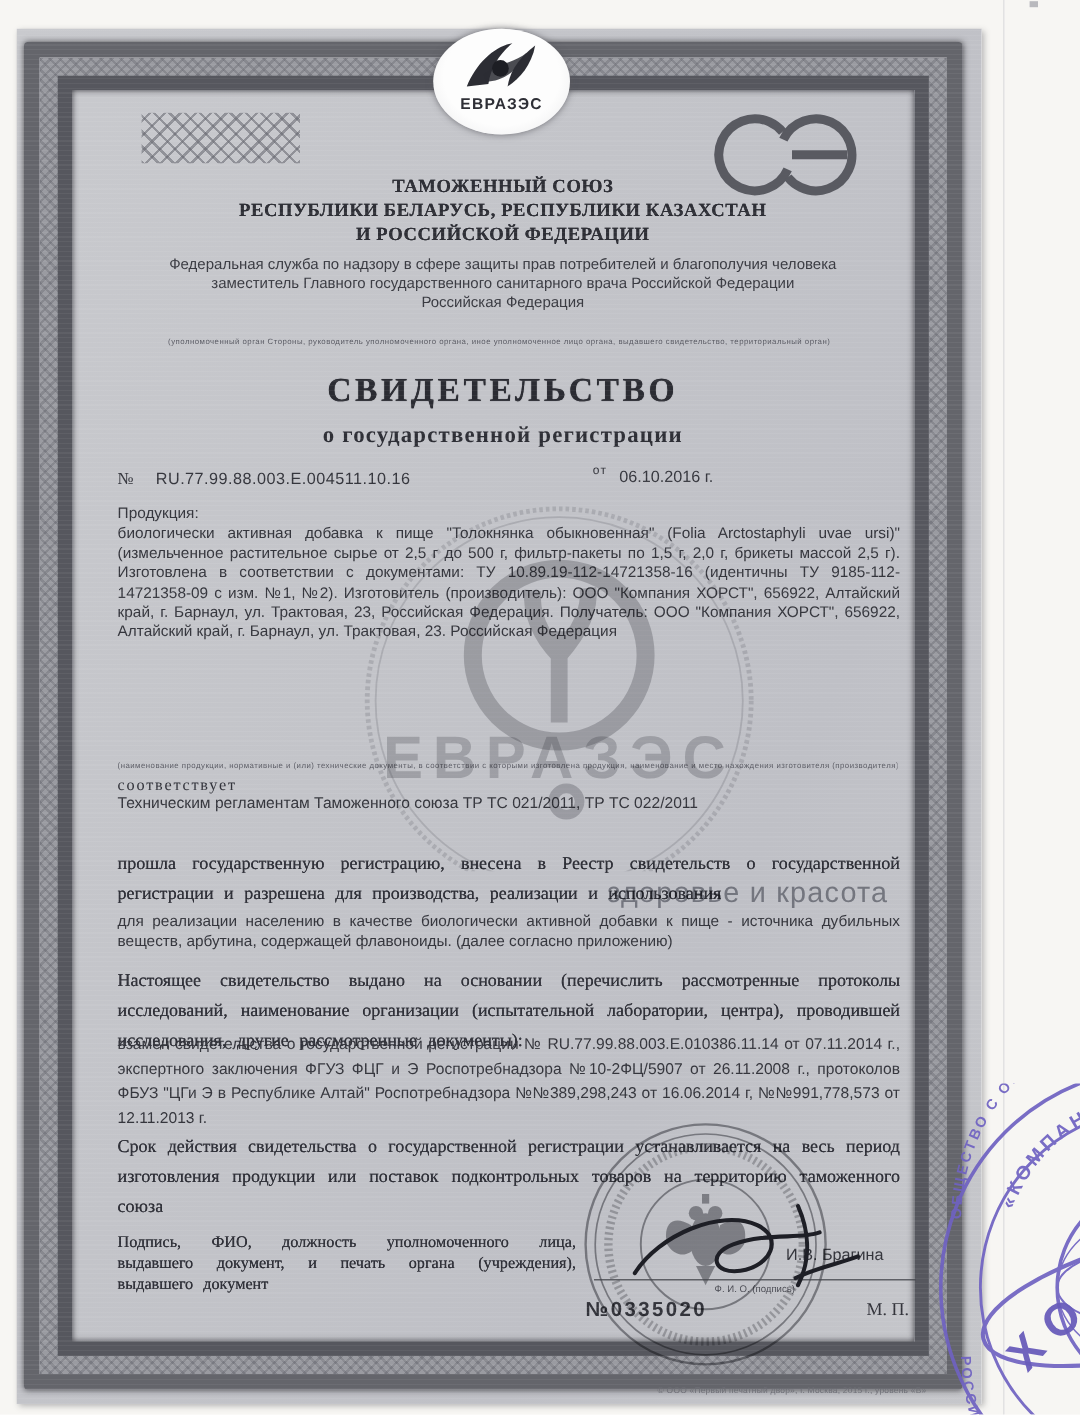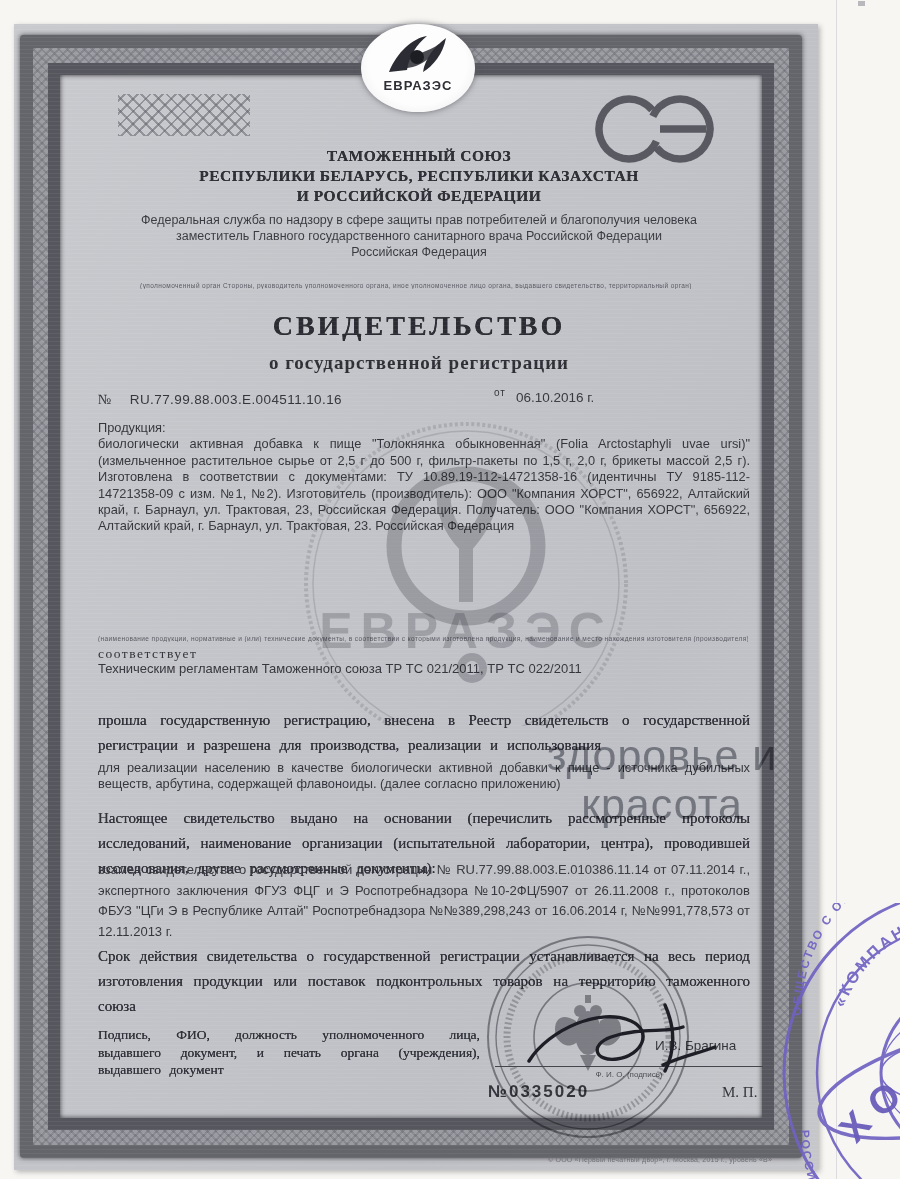--- a/index.html
+++ b/index.html
@@ -76,22 +76,22 @@
   .reg { top:684px; }
   .usage { top:736px; }
   .basis { top:782px; }
   .basis-det { top:836px; font-size:13px; line-height:20.5px; }
   .valid { top:920px; }
   .sig-left { top:1002px; width:382px; font-size:13.5px; line-height:17.5px; }
   
   .wm-circle { position:absolute; left:268px; top:382px; z-index:4; mix-blend-mode:multiply; }
   .wm-store { position:absolute; left:262px; top:612px; font-size:82px; font-weight:bold;
               letter-spacing:2px; color:rgba(100,102,110,.45); z-index:12; mix-blend-mode:multiply; }
-  .wm-tag { position:absolute; left:492px; top:707px; font-size:43px; letter-spacing:1px;
-            color:rgba(135,138,146,.85); z-index:12; mix-blend-mode:multiply;text-align:center; }
+  .wm-tag { position:absolute; left:492px; top:707px; font-size:24px; letter-spacing:1px;
+            color:rgba(135,138,146,.85); z-index:12; mix-blend-mode:multiply; }
   
   .gray-stamp { position:absolute; left:454px; top:901px; z-index:8; mix-blend-mode:multiply; }
   .signature { position:absolute; left:501px; top:971px; z-index:10; }
   .sig-line { position:absolute; left:481px; top:1042px; width:268px; height:1px;
               background:#45464d; z-index:9; }
   .sig-cap { position:absolute; left:481px; top:1046px; width:268px; text-align:center;
              font-size:8px; color:#4c4d55; filter:blur(.3px); }
   .signer { position:absolute; left:641px; top:1014px; font-size:13.5px; color:#33343b; }
   .blank-no { position:absolute; left:474px; top:1058px; font-size:17px; font-weight:bold;
               letter-spacing:2px; color:#33343b; }

